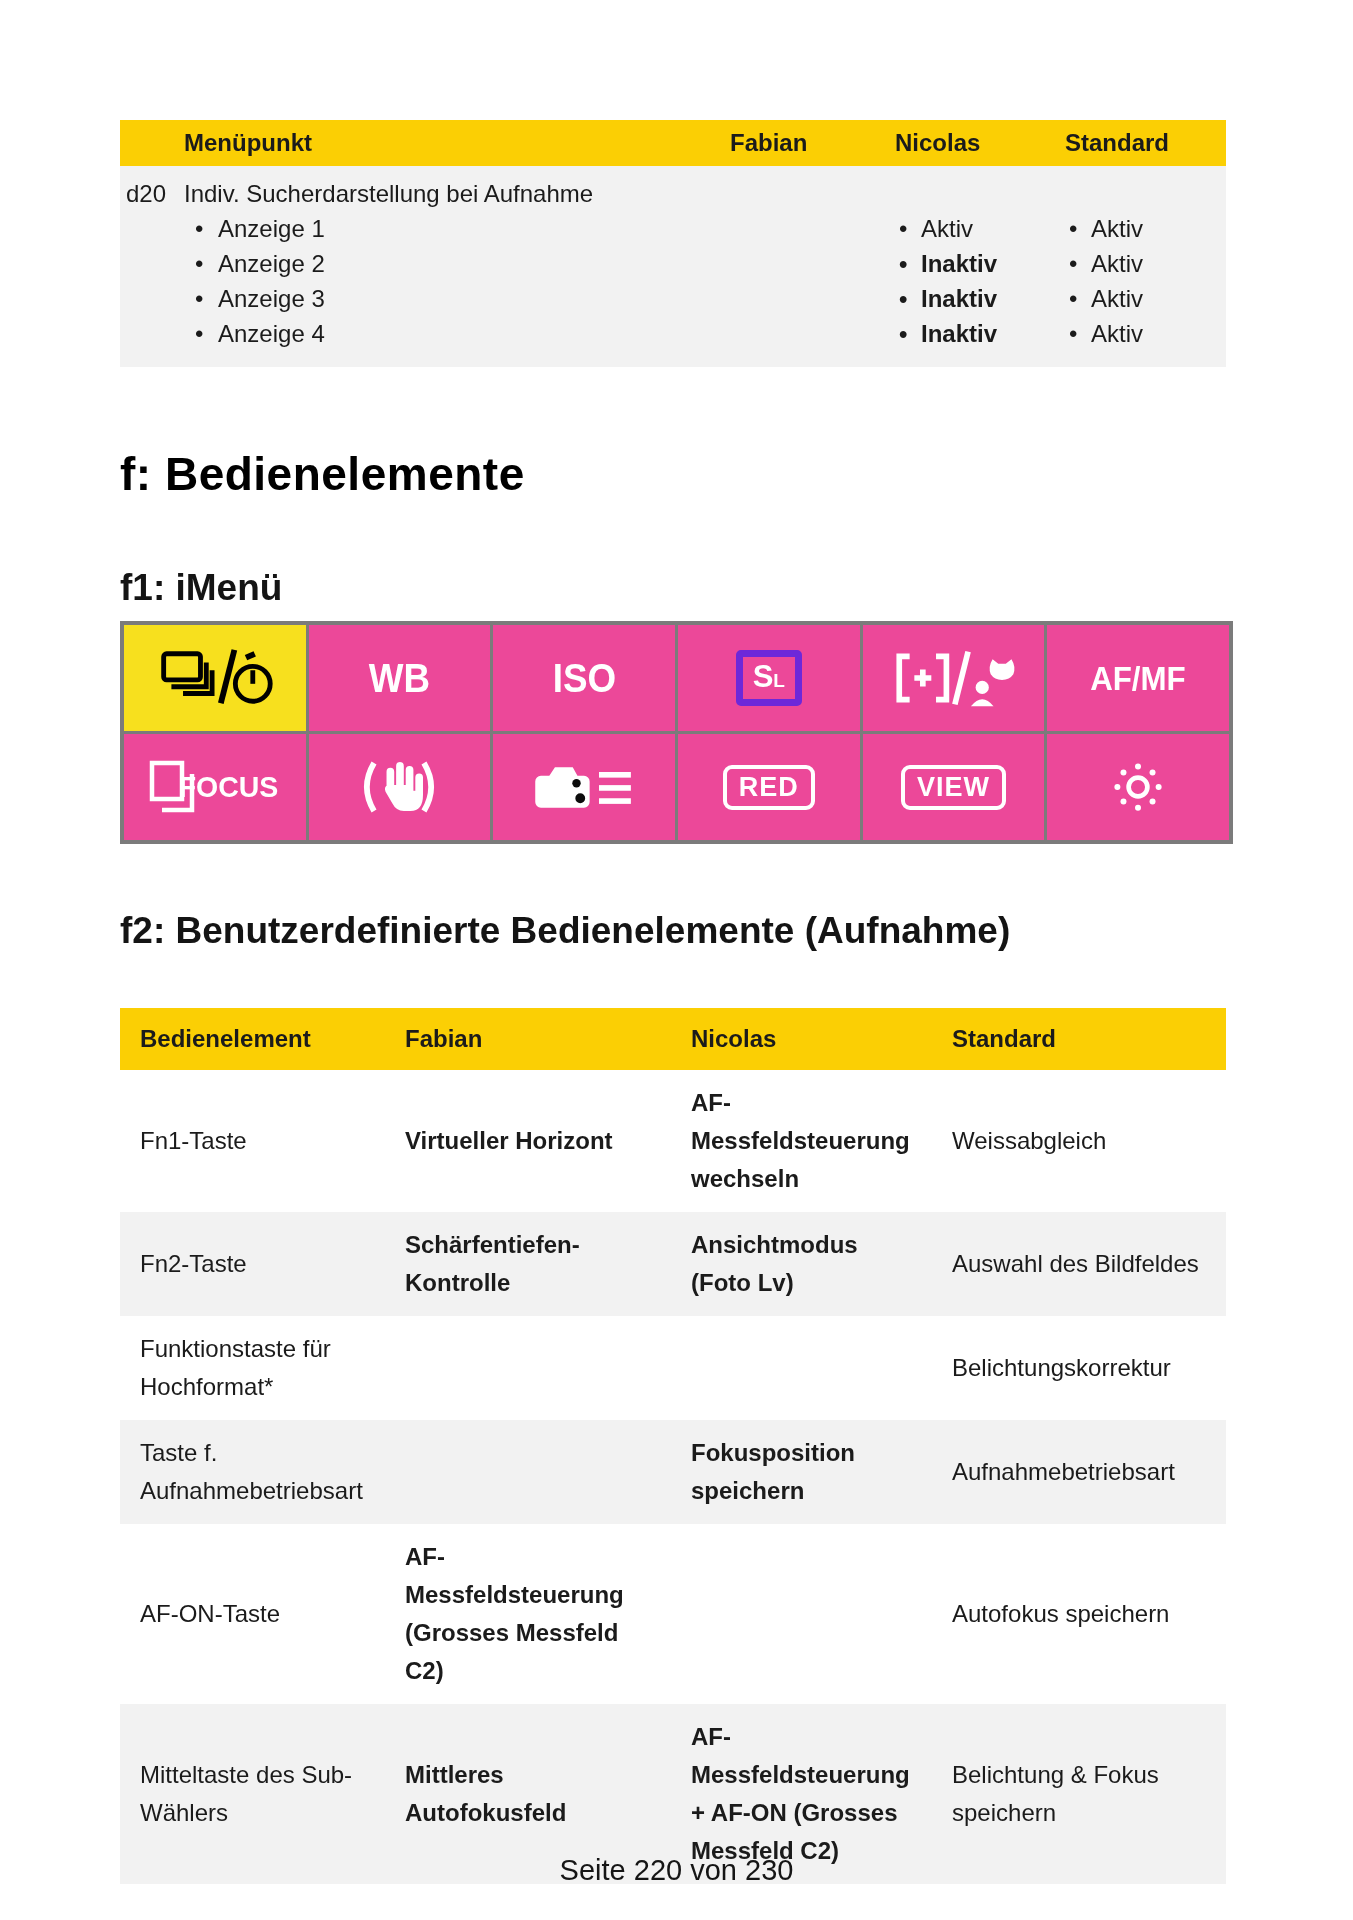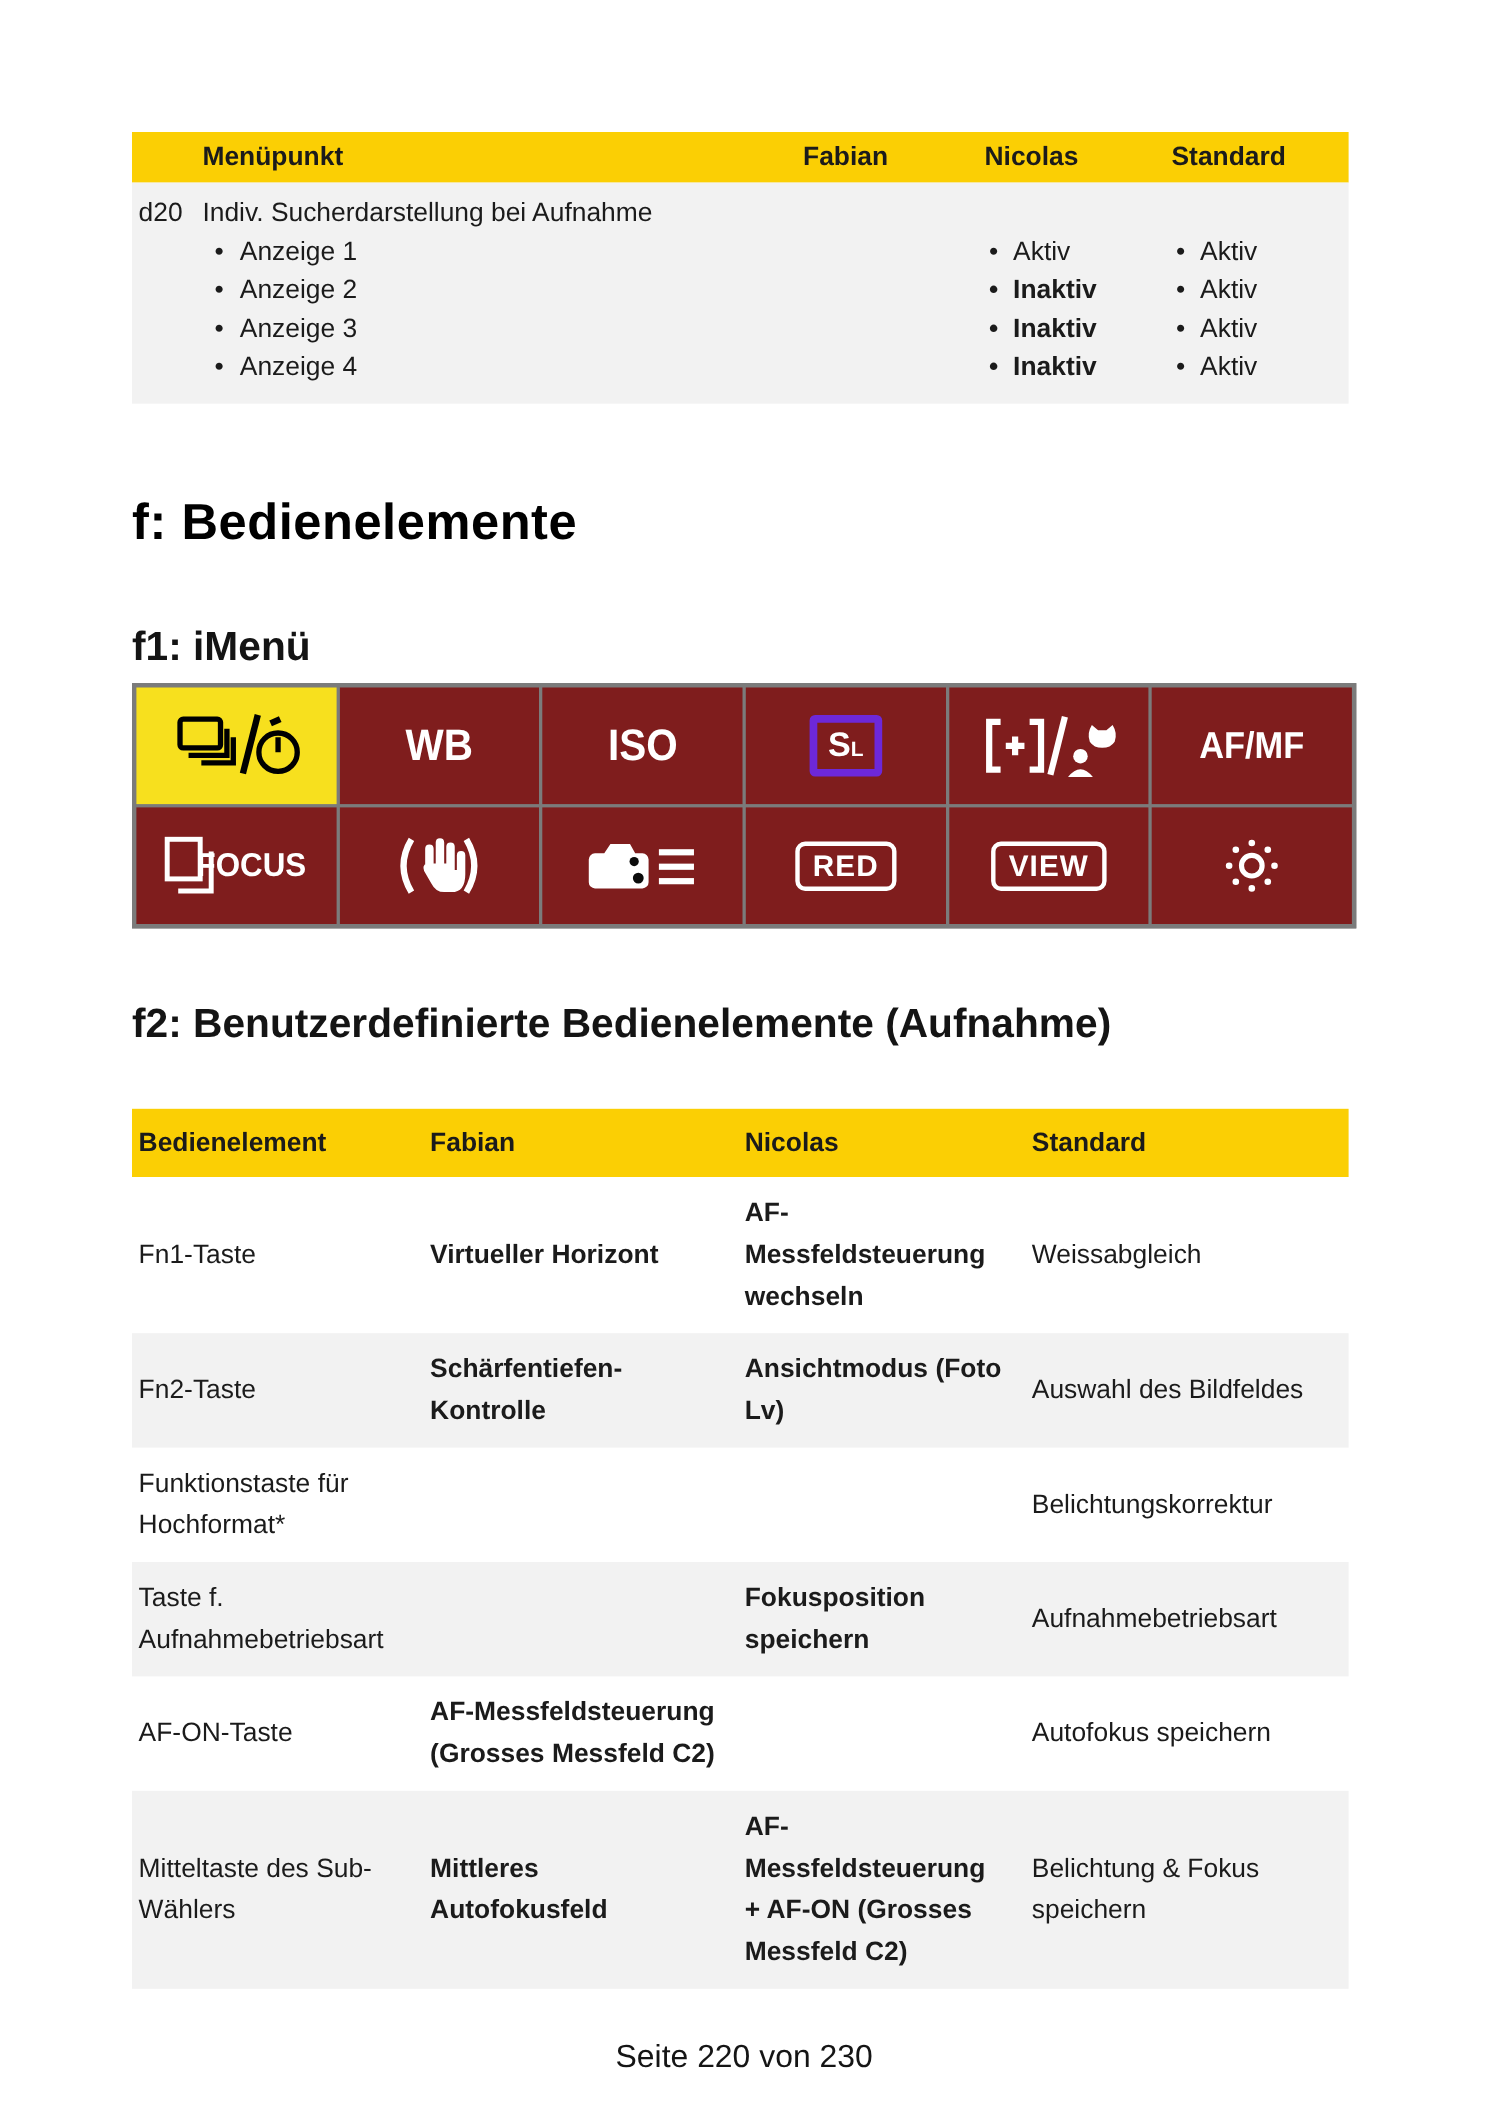--- a/index.html
+++ b/index.html
@@ -20,35 +20,35 @@
   .t1 .val-list { padding-top:35px; } 
   .b { font-weight:bold; }
 
   
   .h-gold { margin:80px 0 0 0; font-size:46px; font-weight:bold; color:#000000; letter-spacing:0.5px; }
   .h-sub  { margin:66px 0 0 0; font-size:37px; font-weight:bold; color:#141414; }
 
   
   .strip { margin-top:12px; width:1105px; background:#7b7b7b; border:4px solid #7b7b7b;
            display:grid; grid-template-columns:repeat(6,1fr); grid-auto-rows:106px; gap:3px; }
-  .icell { background:#7f1d1d; color:#fff; display:flex; align-items:center; justify-content:center; }
+  .icell { background:#ec4899; color:#fff; display:flex; align-items:center; justify-content:center; }
   .icell.sel { background:#F7E01E; color:#000; }
   .ilabel { font-size:40px; font-weight:bold; letter-spacing:0px; transform:scaleX(.92); }
   .ilabel.small { font-size:34px; }
   .obox { border:4px solid #fff; border-radius:9px; padding:3px 12px; font-size:27px; font-weight:bold; letter-spacing:1px; }
   .obox-sl { border:7px solid #6d28d9; border-radius:5px; padding:2px 10px 4px 10px; font-weight:bold; font-size:31px; }
   .obox-sl .sub { font-size:19px; }
   .focus-wrap { display:flex; align-items:center; }
   .focus-text { font-size:30px; font-weight:bold; margin-left:-24px; letter-spacing:0; transform:scaleX(.95); }
 
   
   .t2 { margin-top:56px; }
   .t2-header, .t2-row { display:grid; grid-template-columns:265px 286px 261px 1fr; }
   .t2-header { background:#FBCF04; height:62px; align-items:center; font-weight:bold; font-size:24px; }
-  .t2-header > div, .t2-row > div { padding-left:6px; padding-right:20px; }
+  .t2-header > div, .t2-row > div { padding-left:20px; padding-right:20px; }
   .t2-row { font-size:24px; line-height:38px; align-items:center; padding:14px 0; }
   .t2-row.gray { background:#F2F2F2; }
 
   
   .footer { position:absolute; top:1854px; left:0; width:1353px; text-align:center; font-size:29px; color:#151515; }
 
   svg { display:block; }
 </style>
 </head>
 <body>

